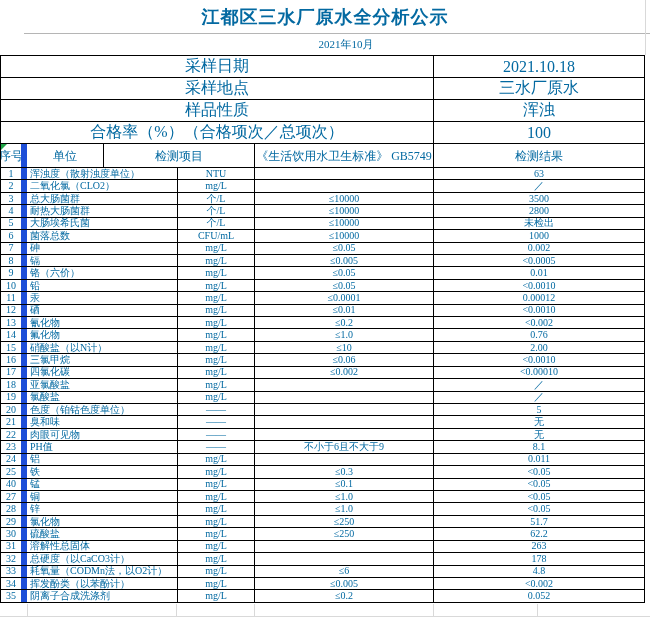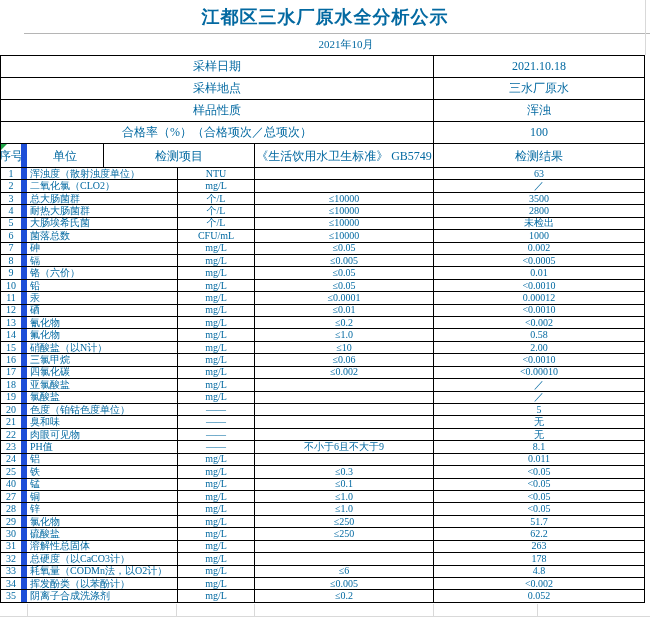--- a/index.html
+++ b/index.html
@@ -34,21 +34,21 @@
     font-size:11px;
     margin-left:24px;
   }
 
   
   .big-table{
     width:645px;
     border:1px solid #000;
   }
   .info-row{
-    display:flex;height:22px;border-bottom:1px solid #000;font-size:12px;
+    display:flex;height:22px;border-bottom:1px solid #000;font-size:16px;
   }
   .info-label{
     width:433px;border-right:1px solid #000;
     display:flex;align-items:center;justify-content:center;
   }
   .info-value{
     flex:1;display:flex;align-items:center;justify-content:center;
   }
   .header-row{
     display:flex;height:24px;border-bottom:1px solid #000;font-size:12px;
@@ -235,21 +235,21 @@
       <div class="cell c3">mg/L</div>
       <div class="cell c4">≤0.2</div>
       <div class="cell c5">&lt;0.002</div>
     </div>
 
     <div class="data-row">
       <div class="cell c1">14</div>
       <div class="cell c2">氟化物</div>
       <div class="cell c3">mg/L</div>
       <div class="cell c4">≤1.0</div>
-      <div class="cell c5">0.58</div>
+      <div class="cell c5">0.76</div>
     </div>
 
     <div class="data-row">
       <div class="cell c1">15</div>
       <div class="cell c2">硝酸盐（以N计）</div>
       <div class="cell c3">mg/L</div>
       <div class="cell c4">≤10</div>
       <div class="cell c5">2.00</div>
     </div>
 

